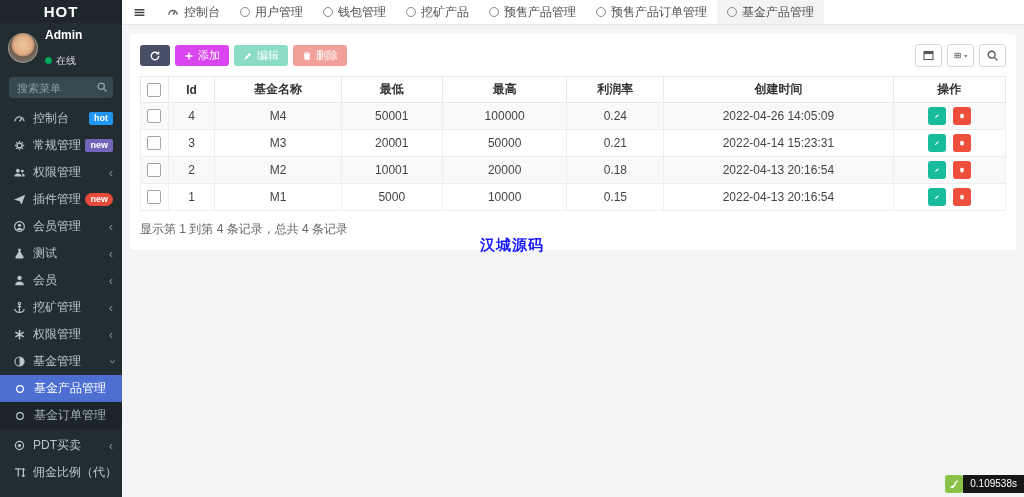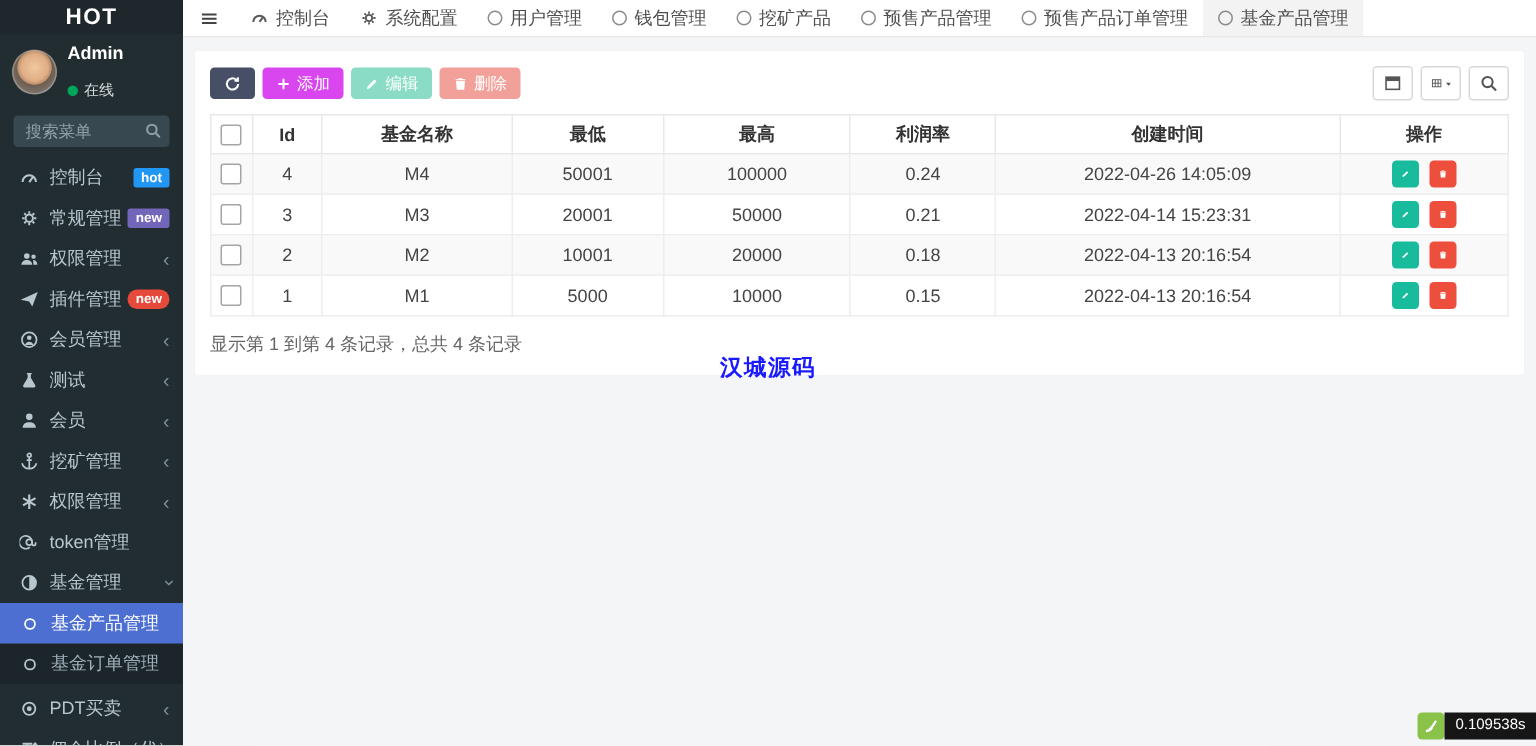--- a/index.html
+++ b/index.html
@@ -197,29 +197,20 @@
         <span class="mi-icon">
             <svg viewBox="0 0 16 16" width="13" height="13" fill="none" stroke="currentColor" stroke-width="1.8">
               <path d="M8 2v12M2.9 5l10.2 6M13.1 5L2.9 11"></path>
             </svg>
           </span>
         <span class="mi-label">权限管理</span>
         <span class="chev">‹</span>
       </li>
       <li class="menu-item">
         <span class="mi-icon">
-            <svg viewBox="0 0 16 16" width="13" height="13" fill="none" stroke="currentColor" stroke-width="1.4">
-              <circle cx="8" cy="8" r="2.4"></circle>
-              <path d="M10.4 8a5.3 5.3 0 1 0-1.9 4.1M10.4 8v1.2a1.4 1.4 0 0 0 2.8 0V8"></path>
-            </svg>
-          </span>
-        <span class="mi-label">token管理</span>
-      </li>
-      <li class="menu-item">
-        <span class="mi-icon">
             <svg viewBox="0 0 16 16" width="13" height="13">
               <circle cx="8" cy="8" r="5.6" fill="none" stroke="currentColor" stroke-width="1.4"></circle>
               <path d="M8 2.4a5.6 5.6 0 0 1 0 11.2z" fill="currentColor"></path>
             </svg>
           </span>
         <span class="mi-label">基金管理</span>
         <span class="chev down">‹</span>
       </li>
     </ul>
 
@@ -274,29 +265,20 @@
       </span>
 
       <span class="nav-tab">
         <span class="ticon">
             <svg viewBox="0 0 16 16" width="12" height="12" fill="none" stroke="currentColor" stroke-width="1.8">
               <path d="M2.5 11.5a5.5 5.5 0 1 1 11 0"></path>
               <path d="M8 11.5l3-4"></path>
             </svg>
           </span>
         <span>控制台</span>
-      </span>
-      <span class="nav-tab">
-        <span class="ticon">
-            <svg viewBox="0 0 16 16" width="12" height="12" fill="none" stroke="currentColor" stroke-width="1.6">
-              <circle cx="8" cy="8" r="2.8"></circle>
-              <path d="M8 2.2v2M8 11.8v2M2.2 8h2M11.8 8h2M3.9 3.9l1.4 1.4M10.7 10.7l1.4 1.4M12.1 3.9l-1.4 1.4M5.3 10.7l-1.4 1.4"></path>
-            </svg>
-          </span>
-        <span>系统配置</span>
       </span>
       <span class="nav-tab">
         <span class="o"></span>
         <span>用户管理</span>
       </span>
       <span class="nav-tab">
         <span class="o"></span>
         <span>钱包管理</span>
       </span>
       <span class="nav-tab">

